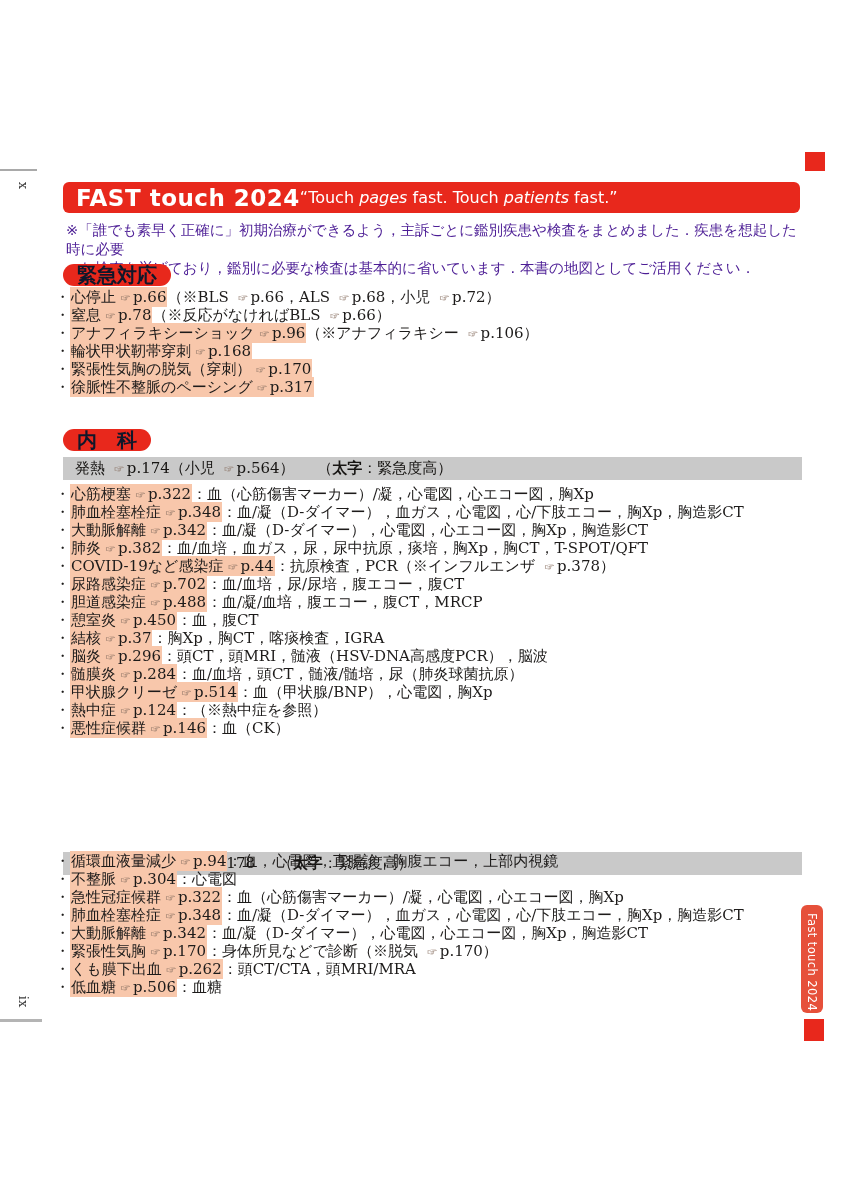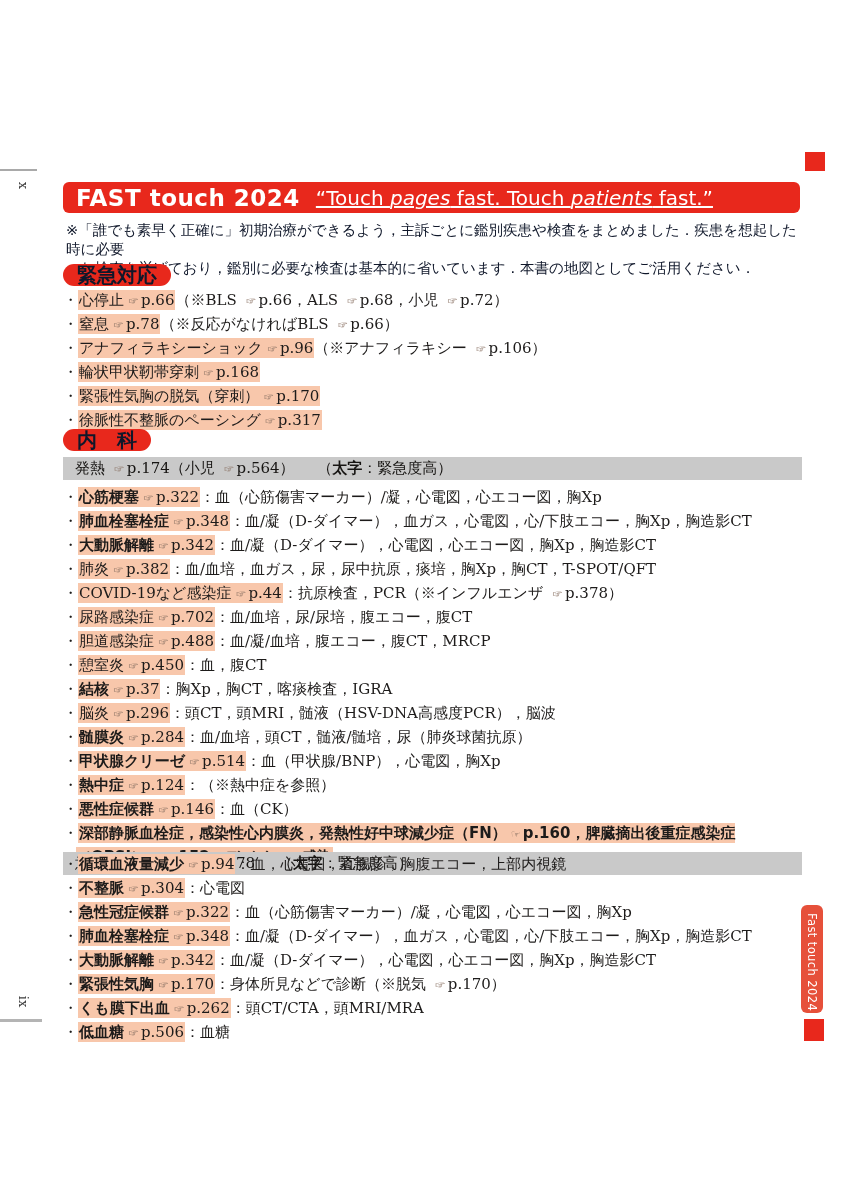--- a/index.html
+++ b/index.html
@@ -13,58 +13,58 @@
   .margin-label{position:absolute;font-size:13px;color:#3c3c3c;transform:rotate(90deg);
                 transform-origin:center;font-family:"DejaVu Serif","Liberation Serif",serif;}
   .margin-top-label{left:20px;top:178px;}
   .margin-bottom-label{left:18px;top:994px;}
 
   
   .banner{position:absolute;left:63px;top:182px;width:737px;height:31px;background:#e8281c;
           border-radius:6px;display:flex;align-items:center;color:#fff;}
   .banner-title{font-family:"DejaVu Sans","Liberation Sans",sans-serif;font-weight:700;
                 font-size:23px;letter-spacing:0.5px;padding-left:13px;white-space:nowrap;}
-  .banner-tagline{font-family:"DejaVu Sans","Liberation Sans",sans-serif;font-size:20px;
-                  margin-left:16px;white-space:nowrap;text-decoration:underline;}
+  .banner-tagline{font-family:"DejaVu Sans","Liberation Sans",sans-serif;font-size:16px;
+                  white-space:nowrap;}
   .banner-tagline .it{font-style:italic;}
   .corner-square{position:absolute;background:#e8281c;}
   .sq-top{left:805px;top:152px;width:20px;height:19px;}
   .sq-bottom{left:804px;top:1019px;width:20px;height:22px;}
 
   
   .intro{position:absolute;left:66px;top:221px;width:736px;
          font-family:"DejaVu Sans","Liberation Sans",sans-serif;
-         font-size:14.5px;line-height:19px;color:#0f172a;}
+         font-size:14.5px;line-height:19px;color:#4c1d95;}
   .intro .line2{padding-left:14px;}
 
   
   .badge{position:absolute;background:#e8281c;color:#0f172a;border-radius:11px;
          font-family:"DejaVu Sans","Liberation Sans",sans-serif;font-weight:700;
          font-size:20px;height:22px;line-height:22px;padding:0 14px;}
   .badge-emergency{left:63px;top:264px;}
   .badge-naika{left:63px;top:429px;}
 
   
   .secbar{position:absolute;left:63px;width:739px;height:23px;background:#c9c9c9;
           font-size:15px;line-height:23px;padding-left:12px;box-sizing:border-box;
           white-space:nowrap;color:#161412;}
   .bar-fever{top:457px;}
   .bar-syncope{top:852px;}
   .secbar .note{margin-left:18px;}
   .secbar .bd{font-family:"DejaVu Sans","Liberation Sans",sans-serif;font-weight:700;}
 
   
-  .dx-list{position:absolute;left:63px;width:740px;margin:0;padding:0;list-style:none;
-           font-size:15px;line-height:22px;}
+  .dx-list{position:absolute;left:55px;width:740px;margin:0;padding:0;list-style:none;
+           font-size:15px;line-height:16px;}
   .list-emergency{top:289px;}
   .list-fever{top:486px;}
   .list-syncope{top:853px;}
   .dx-list li{padding-left:13px;text-indent:-13px;margin:0;}
   .hl{background:#f8c7ab;padding:1px 1px;}
-  .nm-bold{font-family:"DejaVu Sans","Liberation Sans",sans-serif;font-weight:700;}
+  .nm-bold{font-family:"DejaVu Sans","Liberation Sans",sans-serif;font-weight:400;}
   .pt{color:#8a7264;font-size:11px;margin:0 2px 0 4px;}
   .rest{color:#1d1b1a;}
 
   
   .side-tab{position:absolute;left:801px;top:905px;width:22px;height:108px;
             background:#e6503a;border-radius:6px;}
   .side-tab span{position:absolute;left:18px;top:8px;transform:rotate(90deg);
                  transform-origin:0 0;white-space:nowrap;color:#fff;
                  font-family:"DejaVu Sans","Liberation Sans",sans-serif;
                  font-size:11.5px;letter-spacing:0.4px;}
@@ -116,21 +116,20 @@
       <li>・<span class="hl"><span>COVID-19など感染症</span><span class="pt">☞</span><span>p.44</span></span><span class="rest">：抗原検査，PCR（※インフルエンザ <span class="pt">☞</span>p.378）</span></li>
       <li>・<span class="hl"><span>尿路感染症</span><span class="pt">☞</span><span>p.702</span></span><span class="rest">：血/血培，尿/尿培，腹エコー，腹CT</span></li>
       <li>・<span class="hl"><span>胆道感染症</span><span class="pt">☞</span><span>p.488</span></span><span class="rest">：血/凝/血培，腹エコー，腹CT，MRCP</span></li>
       <li>・<span class="hl"><span>憩室炎</span><span class="pt">☞</span><span>p.450</span></span><span class="rest">：血，腹CT</span></li>
       <li>・<span class="hl"><span class="nm-bold">結核</span><span class="pt">☞</span><span>p.37</span></span><span class="rest">：胸Xp，胸CT，喀痰検査，IGRA</span></li>
       <li>・<span class="hl"><span>脳炎</span><span class="pt">☞</span><span>p.296</span></span><span class="rest">：頭CT，頭MRI，髄液（HSV-DNA高感度PCR），脳波</span></li>
       <li>・<span class="hl"><span class="nm-bold">髄膜炎</span><span class="pt">☞</span><span>p.284</span></span><span class="rest">：血/血培，頭CT，髄液/髄培，尿（肺炎球菌抗原）</span></li>
       <li>・<span class="hl"><span class="nm-bold">甲状腺クリーゼ</span><span class="pt">☞</span><span>p.514</span></span><span class="rest">：血（甲状腺/BNP），心電図，胸Xp</span></li>
       <li>・<span class="hl"><span class="nm-bold">熱中症</span><span class="pt">☞</span><span>p.124</span></span><span class="rest">：（※熱中症を参照）</span></li>
       <li>・<span class="hl"><span class="nm-bold">悪性症候群</span><span class="pt">☞</span><span>p.146</span></span><span class="rest">：血（CK）</span></li>
-      <li>・<span class="hl"><span class="nm-bold">深部静脈血栓症，感染性心内膜炎，発熱性好中球減少症（FN）<span class="pt">☞</span>p.160，脾臓摘出後重症感染症（OPSI）<span class="pt">☞</span>p.152，デバイスの感染</span></span></li>
     </ul>
 
   <div class="secbar bar-syncope">
     <span>意識消失（失神）<span class="pt">☞</span>p.178</span>
     <span class="note"><span>（</span><span class="bd">太字</span><span>：緊急度高）</span></span>
   </div>
   <ul class="dx-list list-syncope">
       <li>・<span class="hl"><span class="nm-bold">循環血液量減少</span><span class="pt">☞</span><span>p.94</span></span><span class="rest">：血，心電図，直腸診，胸腹エコー，上部内視鏡</span></li>
       <li>・<span class="hl"><span class="nm-bold">不整脈</span><span class="pt">☞</span><span>p.304</span></span><span class="rest">：心電図</span></li>
       <li>・<span class="hl"><span class="nm-bold">急性冠症候群</span><span class="pt">☞</span><span>p.322</span></span><span class="rest">：血（心筋傷害マーカー）/凝，心電図，心エコー図，胸Xp</span></li>

